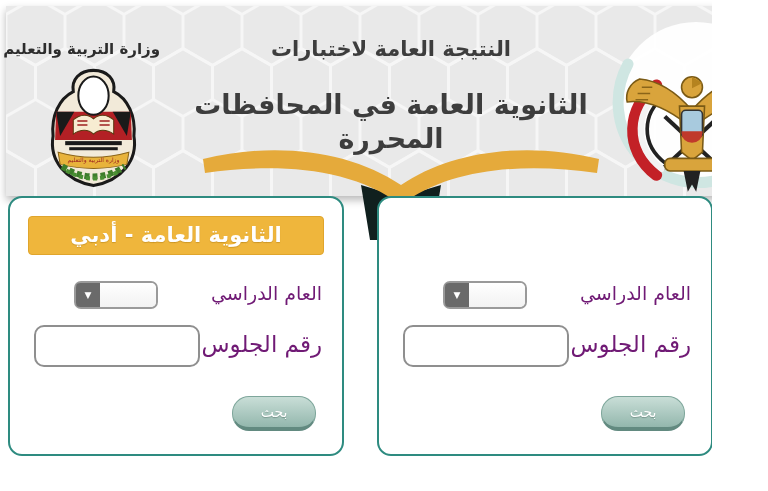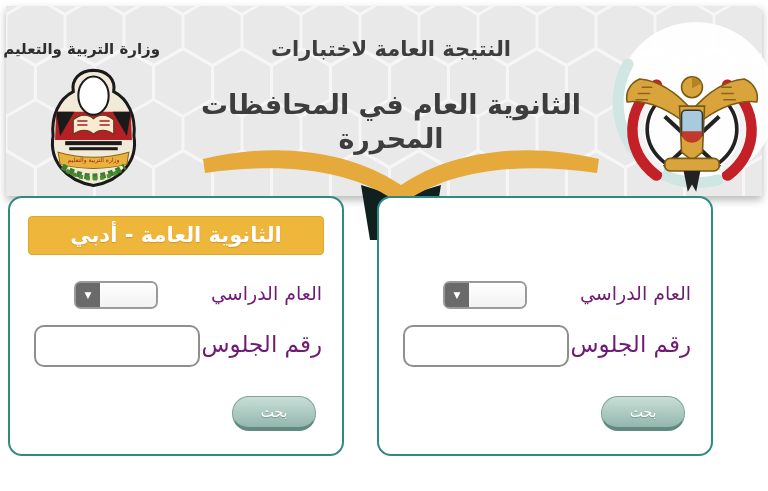--- a/index.html
+++ b/index.html
@@ -1,17 +1,17 @@
 <!DOCTYPE html>
 <html lang="ar"><head>
 <meta charset="utf-8">
 <style>
   html,body{margin:0;padding:0;background:#ffffff;}
   .stage{
-    position:relative;width:768px;height:491px;overflow:hidden;
+    position:relative;width:712px;height:491px;overflow:hidden;
     background:#ffffff;font-family:"DejaVu Sans",sans-serif;
   }
   
   .header{
     position:absolute;left:6px;top:6px;width:756px;height:190px;
     background:#e9e9e9;box-shadow:0 4px 8px rgba(0,0,0,.28);
   }
   .hex-bg{position:absolute;left:0;top:0;}
   .title-block{
     position:absolute;left:150px;top:26px;width:470px;text-align:center;
@@ -97,21 +97,21 @@
 
     <svg class="emblem eagle-circle" width="190" height="174" viewBox="0 0 190 174">
       <circle cx="98" cy="80" r="80" fill="#ffffff" opacity="0.92"></circle>
       <path d="M30,42 A80,80 0 0 0 120,158" stroke="#cfe6e2" stroke-width="11" fill="none" stroke-linecap="round"></path>
     </svg>
 
     <div class="org-label ministry-label">وزارة التربية والتعليم</div>
 
     <div class="title-block">
       <div class="title-line1">النتيجة العامة لاختبارات</div>
-      <div class="title-line2">الثانوية العام في المحافظات المحررة</div>
+      <div class="title-line2">الثانوية العامة في المحافظات المحررة</div>
     </div>
 
     <svg class="emblem ministry-emblem" width="96" height="126" viewBox="0 0 95 122">
       <path d="M47,3 C61,3 69,12 67,24 C81,31 89,48 87,68 C91,92 75,112 47,117 C19,112 3,92 7,68 C5,48 13,31 27,24 C25,12 33,3 47,3 Z" fill="#f2ead9" stroke="#1a1a1a" stroke-width="3"></path>
       <path d="M10,44 L84,44 L85,72 L9,72 Z" fill="#b32025"></path>
       <path d="M10,44 L28,44 L14,68 Z" fill="#1a1a1a"></path>
       <path d="M84,44 L66,44 L80,68 Z" fill="#1a1a1a"></path>
       <ellipse cx="47" cy="28" rx="15" ry="19" fill="#ffffff" stroke="#1a1a1a" stroke-width="2"></ellipse>
       <path d="M27,52 C34,46 42,46 47,51 C52,46 60,46 67,52 L67,66 C60,61 52,61 47,66 C42,61 34,61 27,66 Z" fill="#f7ecd2" stroke="#5a3a10" stroke-width="1"></path>
       <path d="M31,53 h10 M31,57 h10 M53,53 h10 M53,57 h10" stroke="#a02020" stroke-width="1.5" fill="none"></path>

